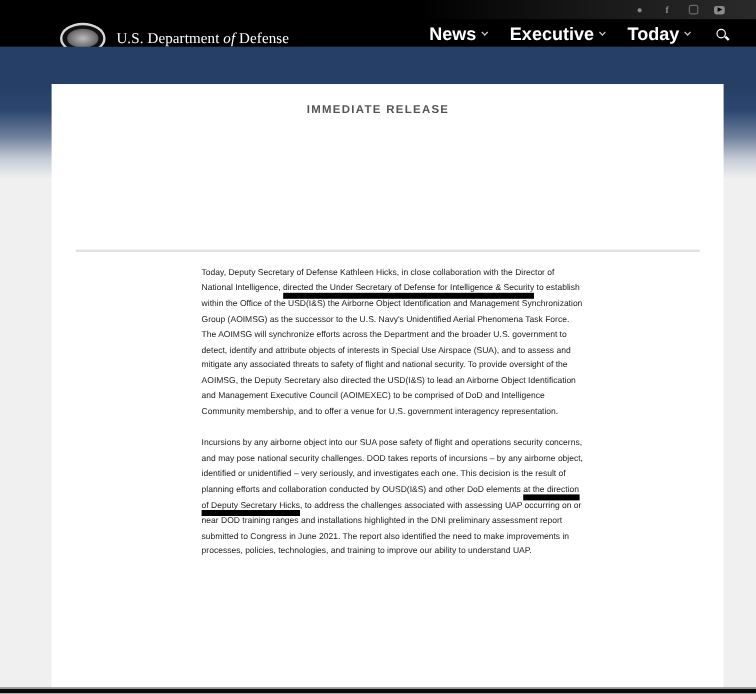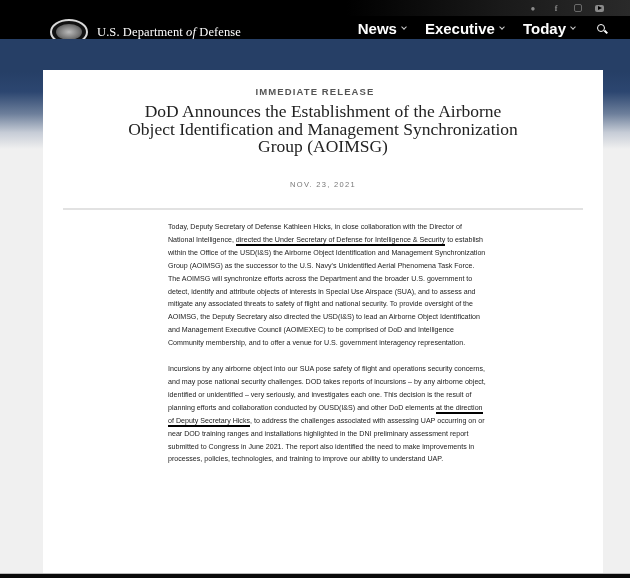--- a/index.html
+++ b/index.html
@@ -105,21 +105,21 @@
       position: absolute; left: 20px; width: 315px; top: 138px; height: 2px;
       background: #e2e2e2; margin-left: 0;
     }
     .body-text {
       position: absolute; left: 125px; top: 151px; width: 320px;
       font-size: 7.1px; line-height: 12.9px; color: #222;
     }
     .body-text p { margin-bottom: 13px; }
     .body-text a {
       color: #222; text-decoration: none;
-      border-bottom: 2px solid #000000;
+      border-bottom: 5px solid #000000;
     }
     .bottom-strip {
       position: absolute; left: 0; top: 573px; width: 630px; height: 5px;
       background: #0a0a0a; border-top: 1px solid #bbb;
     }
   </style>
 </head>
 <body>
 
 <div class="topbar"></div>
@@ -154,22 +154,20 @@
     </div>
   <div class="search-icon"></div>
 </div>
 
 <div class="banner">
   <div class="banner-title">Release</div>
 </div>
 
 <div class="card">
   <div class="kicker">IMMEDIATE RELEASE</div>
-  <h1 class="headline" style="font-weight:normal;">DoD Announces the Establishment of the Airborne Object Identification and Management Synchronization Group (AOIMSG)</h1>
-  <div class="dateline">NOV. 23, 2021</div>
   <div class="divider" style="left:20px;width:520px;"></div>
   <div class="body-text">
     <p><span>Today, Deputy Secretary of Defense Kathleen Hicks, in close collaboration with the Director of National Intelligence, </span><a>directed the Under Secretary of Defense for Intelligence &amp; Security</a><span> to establish within the Office of the USD(I&amp;S) the Airborne Object Identification and Management Synchronization Group (AOIMSG) as the successor to the U.S. Navy's Unidentified Aerial Phenomena Task Force.  The AOIMSG will synchronize efforts across the Department and the broader U.S. government to detect, identify and attribute objects of interests in Special Use Airspace (SUA), and to assess and mitigate any associated threats to safety of flight and national security.  To provide oversight of the AOIMSG, the Deputy Secretary also directed the USD(I&amp;S) to lead an Airborne Object Identification and Management Executive Council (AOIMEXEC) to be comprised of DoD and Intelligence Community membership, and to offer a venue for U.S. government interagency representation.</span></p>
     <p><span>Incursions by any airborne object into our SUA pose safety of flight and operations security concerns, and may pose national security challenges.  DOD takes reports of incursions – by any airborne object, identified or unidentified – very seriously, and investigates each one. This decision is the result of planning efforts and collaboration conducted by OUSD(I&amp;S) and other DoD elements </span><a>at the direction of Deputy Secretary Hicks</a><span>, to address the challenges associated with assessing UAP occurring on or near DOD training ranges and installations highlighted in the DNI preliminary assessment report submitted to Congress in June 2021. The report also identified the need to make improvements in processes, policies, technologies, and training to improve our ability to understand UAP.</span></p>
   </div>
 </div>
 
 <div class="bottom-strip"></div>
 
 </body></html>

